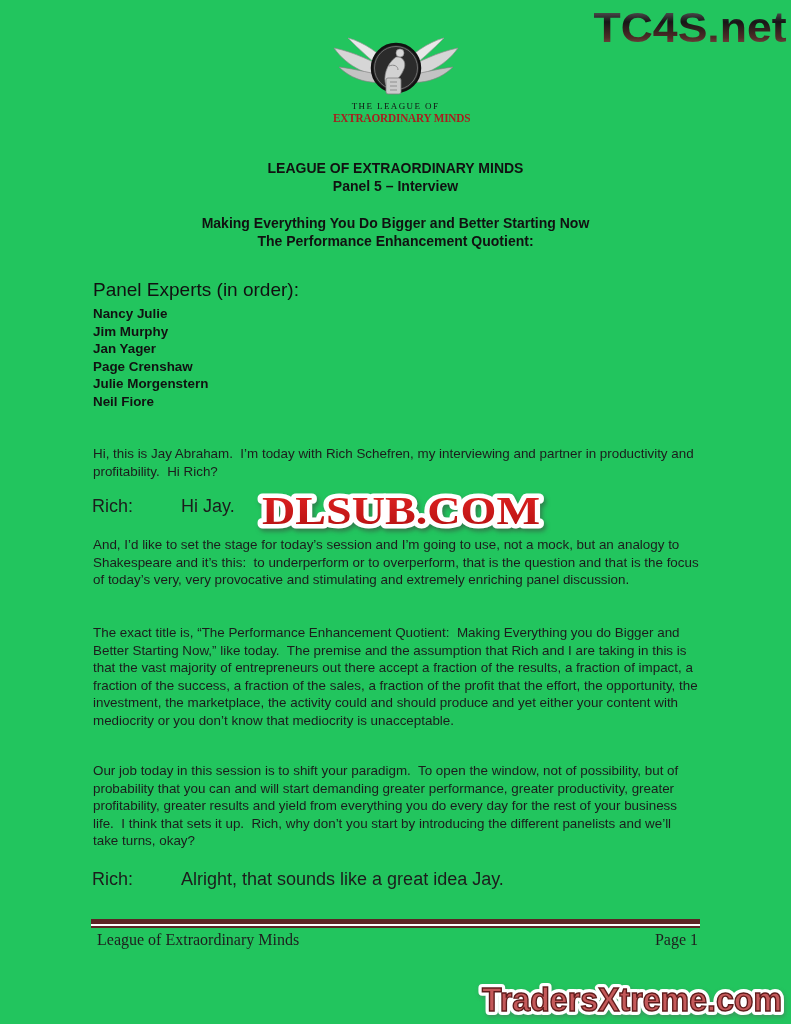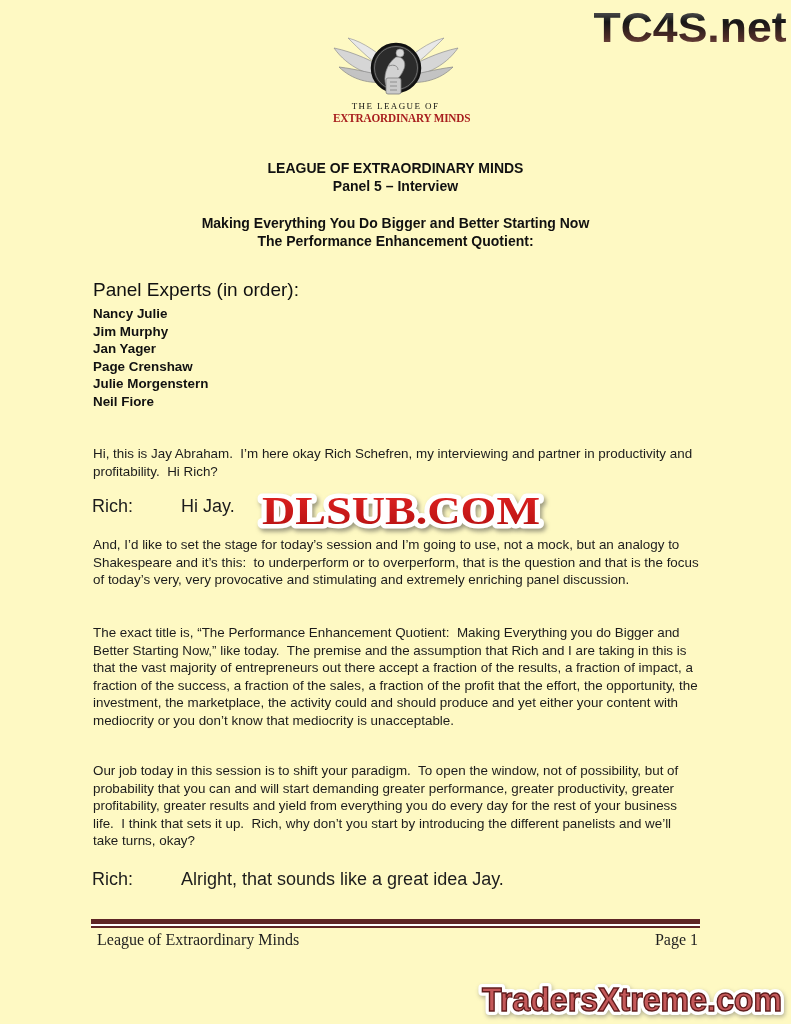--- a/index.html
+++ b/index.html
@@ -1,17 +1,17 @@
 <!DOCTYPE html>
 <html><head>
 <meta charset="utf-8">
 <style>
   html,body{margin:0;padding:0;background:#ffffff;}
   .page{
-    position:relative;width:791px;height:1024px;background:#fef9c3;overflow:hidden;
+    position:relative;width:791px;height:1024px;background:#22c55e;overflow:hidden;
     font-family:"Liberation Sans",sans-serif;color:#1c1c1c;
   }
   
   .tc4s{position:absolute;top:4px;right:1px;width:200px;height:46px;}
   
   .emblem{position:absolute;top:36px;left:50%;transform:translateX(-50%);width:140px;text-align:center;}
   .emblem .logo-line1{font-family:"Liberation Serif",serif;font-size:9px;letter-spacing:1.4px;color:#141414;margin-top:-1px;white-space:nowrap;}
   .emblem .logo-line2{font-family:"Liberation Serif",serif;font-weight:bold;font-size:12.5px;color:#a81e1e;letter-spacing:-0.2px;transform:scaleX(0.9);transform-origin:center;white-space:nowrap;}
   
   .title-block,.subtitle-block{
@@ -104,21 +104,21 @@
 
   <div class="names">
     <div>Nancy Julie</div>
     <div>Jim Murphy</div>
     <div>Jan Yager</div>
     <div>Page Crenshaw</div>
     <div>Julie Morgenstern</div>
     <div>Neil Fiore</div>
   </div>
 
-  <div class="para p1">Hi, this is Jay Abraham.  I’m here okay Rich Schefren, my interviewing and partner in productivity and profitability.  Hi Rich?</div>
+  <div class="para p1">Hi, this is Jay Abraham.  I’m today with Rich Schefren, my interviewing and partner in productivity and profitability.  Hi Rich?</div>
 
   <div class="dialogue d1">
     <span class="speaker">Rich:</span><span>Hi Jay.</span>
   </div>
 
   <svg class="dlsub" viewBox="0 0 290 56">
     <defs>
       <linearGradient id="dlg" x1="0" y1="0" x2="0" y2="1">
         <stop offset="0%" stop-color="#e42424"></stop>
         <stop offset="100%" stop-color="#b31010"></stop>

